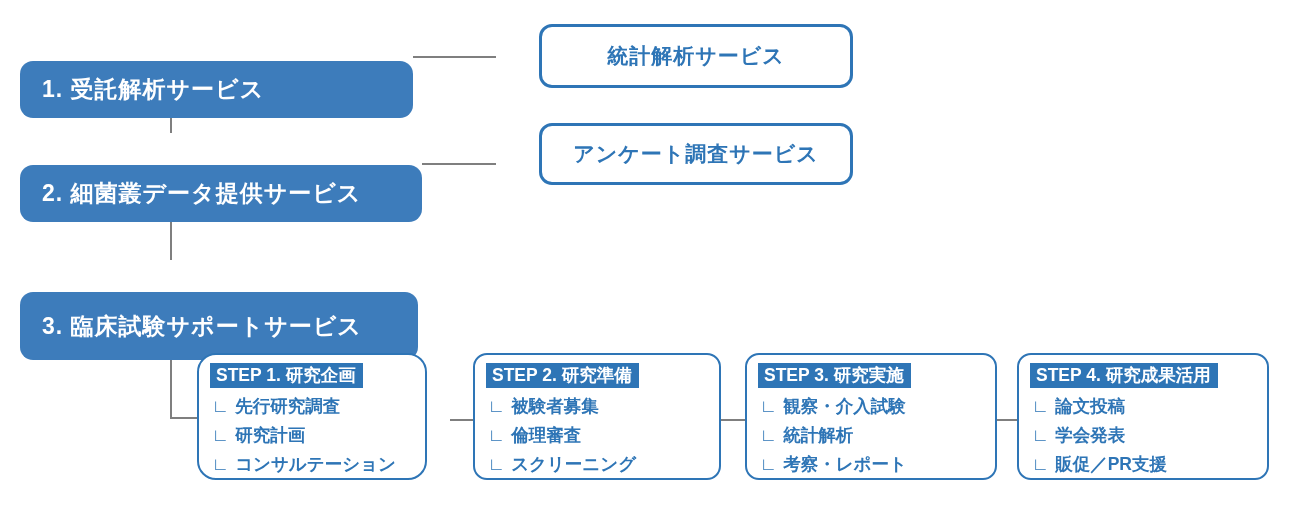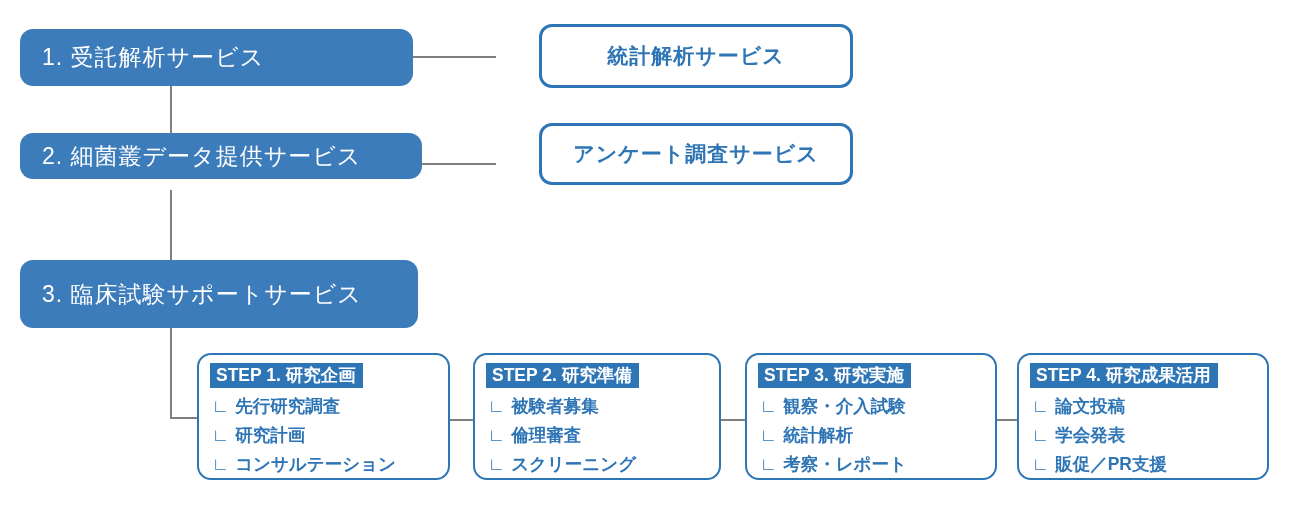--- a/index.html
+++ b/index.html
@@ -17,28 +17,29 @@
   }
   .line {
     position: absolute;
     background: var(--line-color, #7f7f7f);
   }
   .main-box {
     position: absolute;
     background: var(--box-fill, #3d7cbb);
     border-radius: 13px;
     color: #ffffff;
-    font-weight: normal;
+    font-weight: bold;
     font-size: 23px;
     letter-spacing: 1px;
     display: flex;
     align-items: center;
     padding-left: 22px;
     box-sizing: border-box;
     white-space: nowrap;
+    margin-top: 32px;
   }
   .sub-box {
     position: absolute;
     background: #ffffff;
     border: 3px solid var(--accent, #2e75b6);
     border-radius: 13px;
     color: var(--accent, #2e75b6);
     font-weight: bold;
     font-size: 21px;
     letter-spacing: 1px;
@@ -95,35 +96,35 @@
   <div class="line" style="left:170px; top:417px; width:28px; height:2px;"></div>
   <div class="line" style="left:413px; top:56px;  width:83px; height:2px;"></div>
   <div class="line" style="left:422px; top:163px; width:74px; height:2px;"></div>
   <div class="line" style="left:450px; top:419px; width:23px; height:2px;"></div>
   <div class="line" style="left:721px; top:419px; width:24px; height:2px;"></div>
   <div class="line" style="left:997px; top:419px; width:20px; height:2px;"></div>
 
   <div class="main-box" style="left:20px; top:29px; width:393px; height:57px;">
     <span>1. 受託解析サービス</span>
   </div>
-  <div class="main-box" style="left:20px; top:133px; width:402px; height:46px;border-radius:13px;">
+  <div class="main-box" style="left:20px; top:133px; width:402px; height:57px;border-radius:13px;">
     <span>2. 細菌叢データ提供サービス</span>
   </div>
   <div class="main-box" style="left:20px; top:260px; width:398px; height:68px;">
     <span>3. 臨床試験サポートサービス</span>
   </div>
 
   <div class="sub-box" style="left:496px; top:24px; width:314px; height:64px;">
     <span>統計解析サービス</span>
   </div>
   <div class="sub-box" style="left:496px; top:123px; width:314px; height:62px;">
     <span>アンケート調査サービス</span>
   </div>
 
-  <div class="step-box" style="left:197px; width:253px;">
+  <div class="step-box" style="left:197px; width:230px;border-radius:19px;">
     <span class="step-header">STEP 1. 研究企画</span>
     <div class="step-item">
       <span class="branch">∟</span><span>先行研究調査</span>
     </div>
     <div class="step-item">
       <span class="branch">∟</span><span>研究計画</span>
     </div>
     <div class="step-item">
       <span class="branch">∟</span><span>コンサルテーション</span>
     </div>

